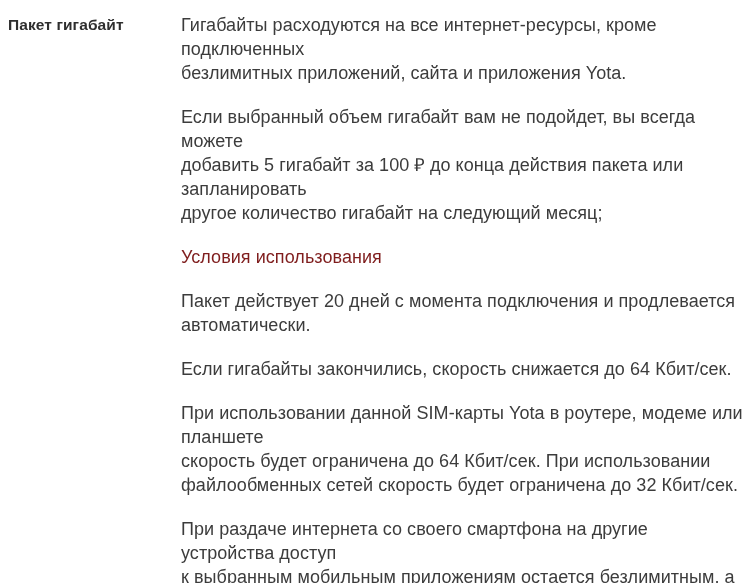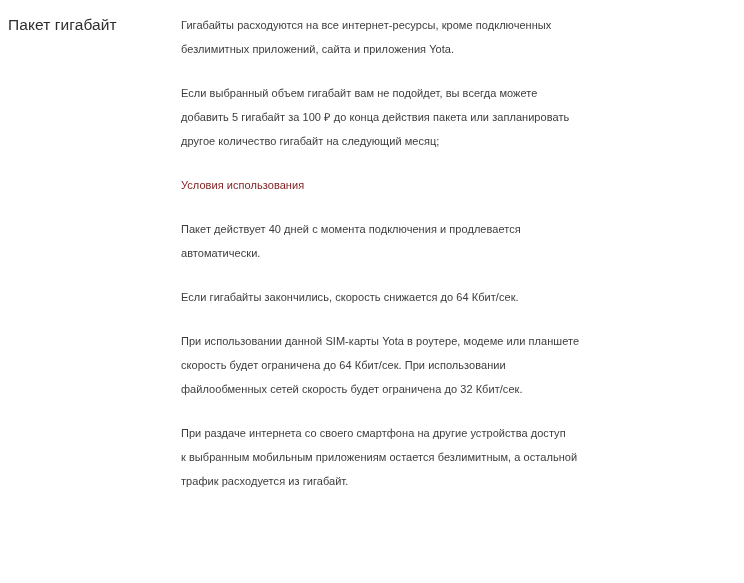--- a/index.html
+++ b/index.html
@@ -15,32 +15,32 @@
     background: #ffffff;
     overflow: hidden;
   }
   .label-col {
     flex: none;
     width: 173px;
   }
   .section-title {
     margin: 0;
     font-size: 15.5px;
-    font-weight: normal;
+    font-weight: bold;
     line-height: 24px;
     color: #2e2e2e;
     letter-spacing: 0.1px;
   }
   .text-col {
     flex: none;
     width: 563px;
   }
   .text-col p, .text-col h3 {
     margin: 0 0 20px 0;
-    font-size: 11px;
+    font-size: 18px;
     line-height: 24px;
     white-space: pre-line;
     letter-spacing: 0.05px;
   }
   .terms-subheading {
     font-weight: normal;
     color: #7f1d1d;
   }
 </style>
 </head>
@@ -50,21 +50,21 @@
   <aside class="label-col">
     <h2 class="section-title">Пакет гигабайт</h2>
   </aside>
   <div class="text-col">
     <p>Гигабайты расходуются на все интернет-ресурсы, кроме подключенных
 безлимитных приложений, сайта и приложения Yota.</p>
     <p>Если выбранный объем гигабайт вам не подойдет, вы всегда можете
 добавить 5 гигабайт за 100 ₽ до конца действия пакета или запланировать
 другое количество гигабайт на следующий месяц;</p>
     <h3 class="terms-subheading">Условия использования</h3>
-    <p>Пакет действует 40 дней с момента подключения и продлевается
+    <p>Пакет действует 20 дней с момента подключения и продлевается
 автоматически.</p>
     <p>Если гигабайты закончились, скорость снижается до 64 Кбит/сек.</p>
     <p>При использовании данной SIM-карты Yota в роутере, модеме или планшете
 скорость будет ограничена до 64 Кбит/сек. При использовании
 файлообменных сетей скорость будет ограничена до 32 Кбит/сек.</p>
     <p>При раздаче интернета со своего смартфона на другие устройства доступ
 к выбранным мобильным приложениям остается безлимитным, а остальной
 трафик расходуется из гигабайт.</p>
   </div>
 </div>

